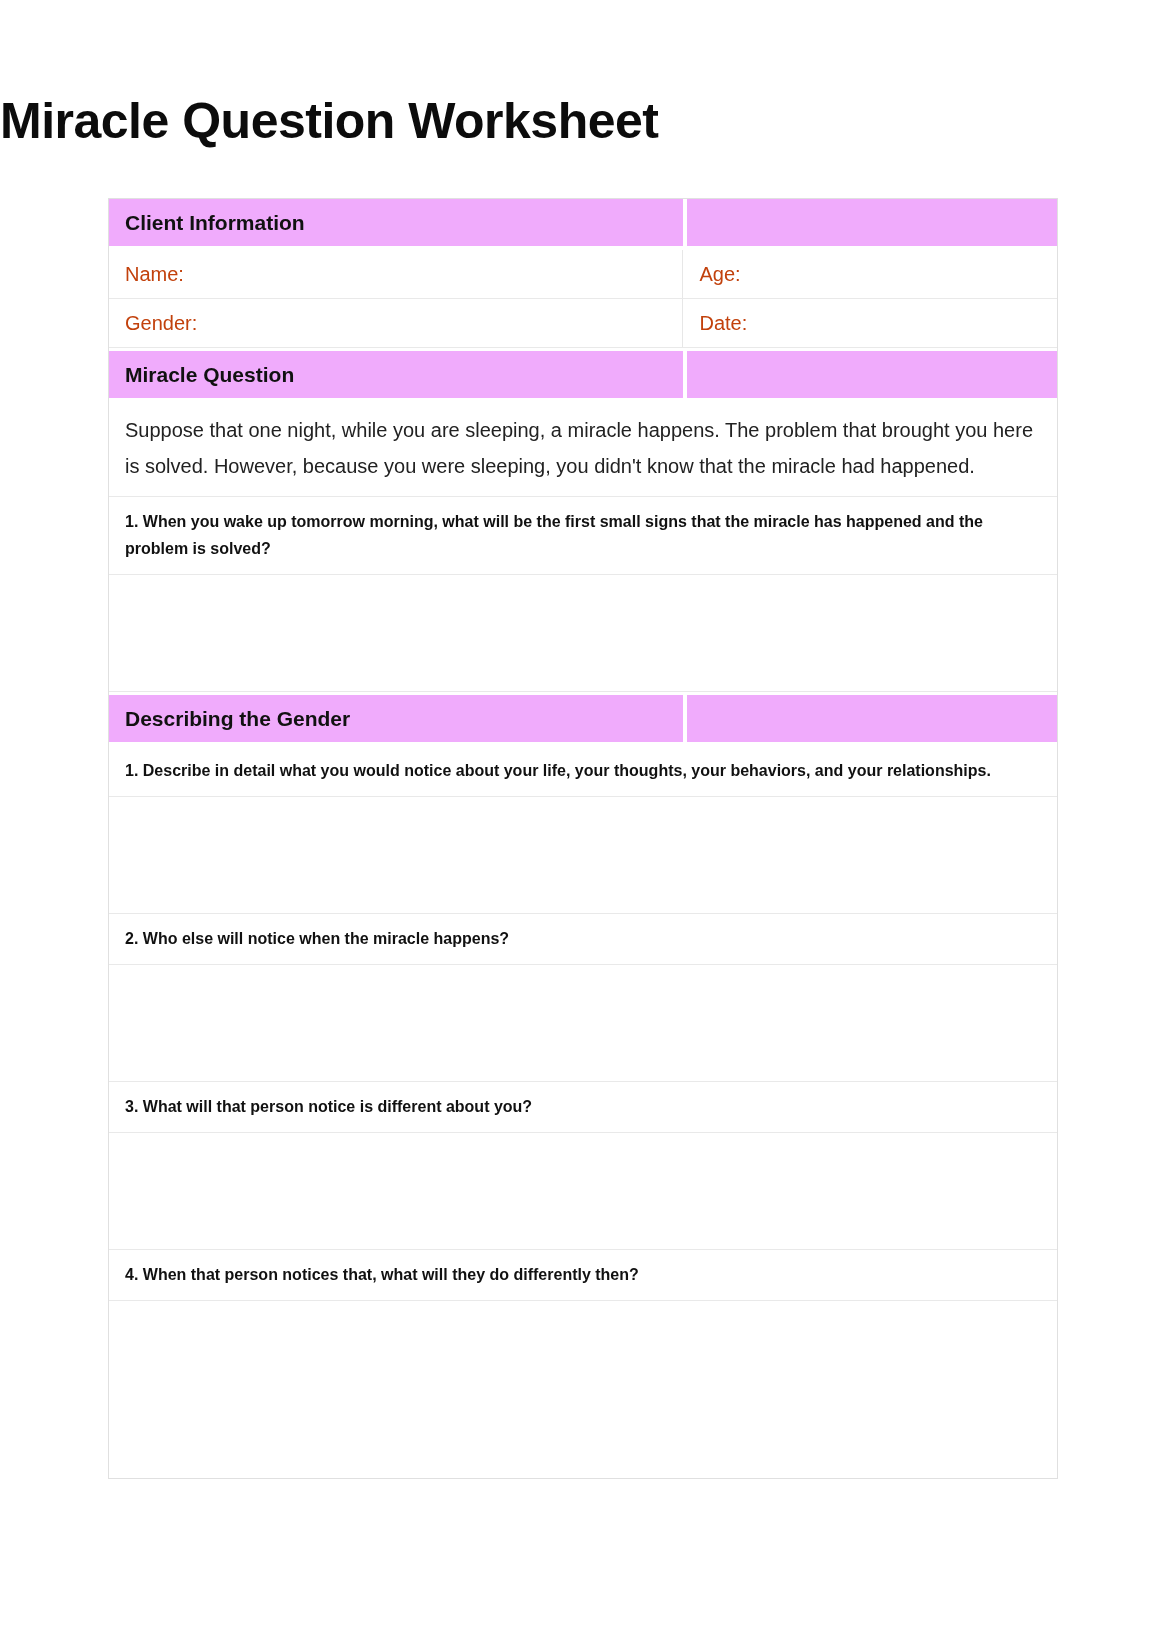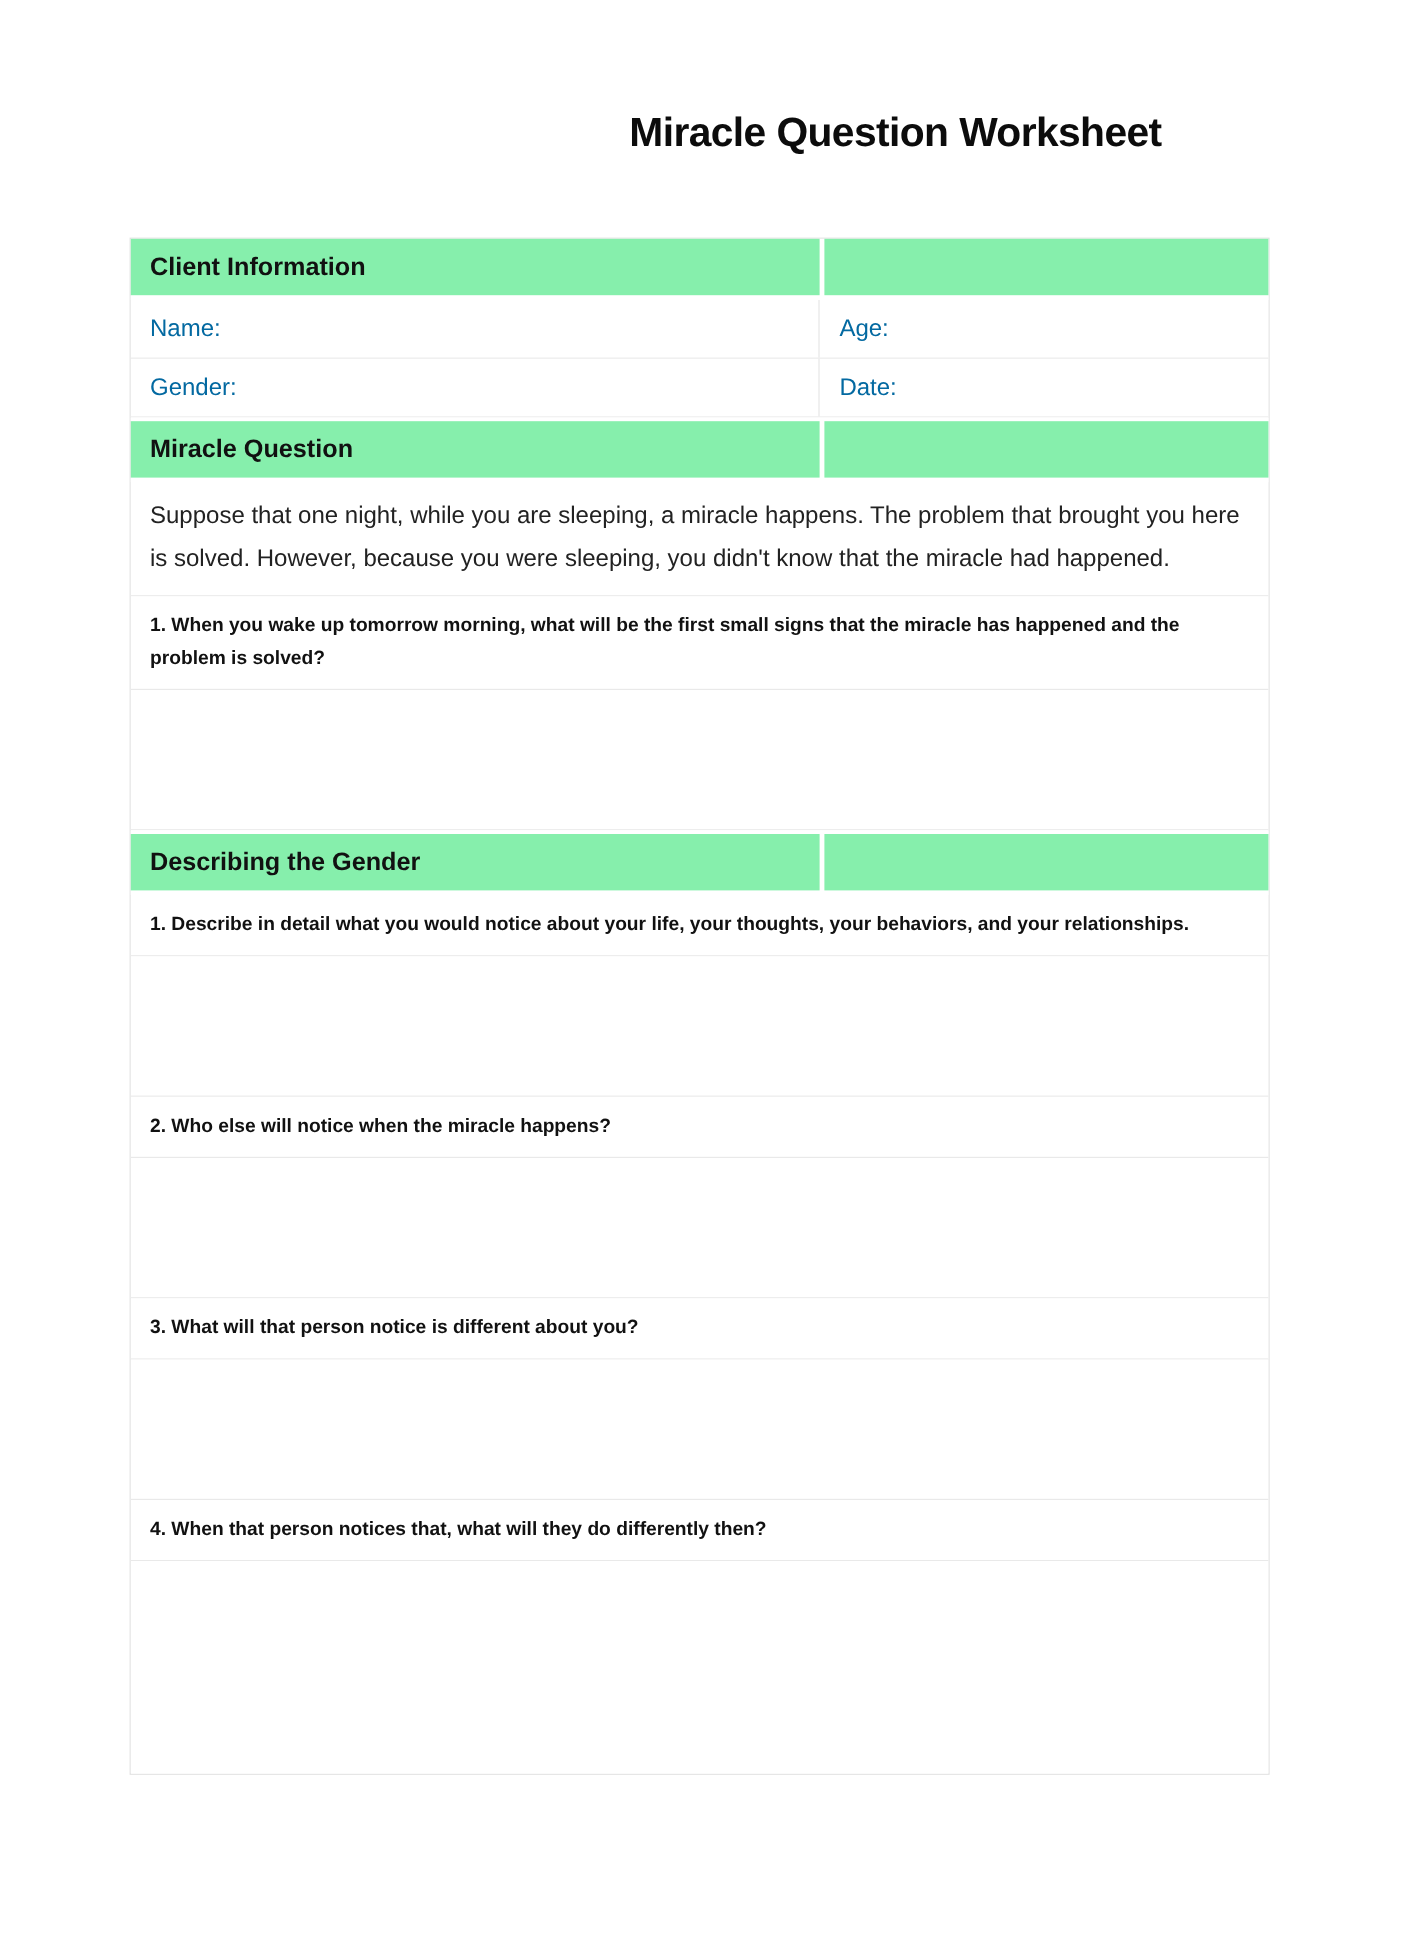--- a/index.html
+++ b/index.html
@@ -11,22 +11,22 @@
     color: #222222;
     position: relative;
     overflow: hidden;
   }
   .title {
     position: absolute;
     top: 92px;
     left: 0;
     width: 968px;
     margin: 0;
-    text-align: right;
-    font-size: 34px;
+    text-align: left;
+    font-size: 50px;
     font-weight: 700;
     letter-spacing: -0.5px;
     color: #0c0c0c;
   }
   .worksheet {
     position: absolute;
     left: 108px;
     top: 198px;
     width: 950px;
     box-sizing: border-box;
@@ -42,42 +42,42 @@
   
   .header-row {
     display: flex;
     gap: 4px;
     border-top: 3px solid #ffffff;
     border-bottom: 4px solid #ffffff;
     background: #ffffff;
   }
   .worksheet .header-row:first-child { border-top: 0; }
   .hcell {
-    background: #86efac;
+    background: #f0abfc;
     height: 47px;
     display: flex;
     align-items: center;
     box-sizing: border-box;
   }
   .hcell.left {
     width: 60.6%;
     padding-left: 16px;
     font-weight: 700;
     font-size: 21px;
     color: #111111;
   }
   .hcell.right { flex: 1; }
   
   .split { display: flex; }
   .cell {
     height: 48px;
     display: flex;
     align-items: center;
     font-size: 20px;
-    color: #0369a1;
+    color: #c2410c;
     box-sizing: border-box;
   }
   .cell.left {
     width: 60.6%;
     padding-left: 16px;
     border-right: 1px solid #e7e7e7;
   }
   .cell.right { flex: 1; padding-left: 16px; }
   
   .text-row {

